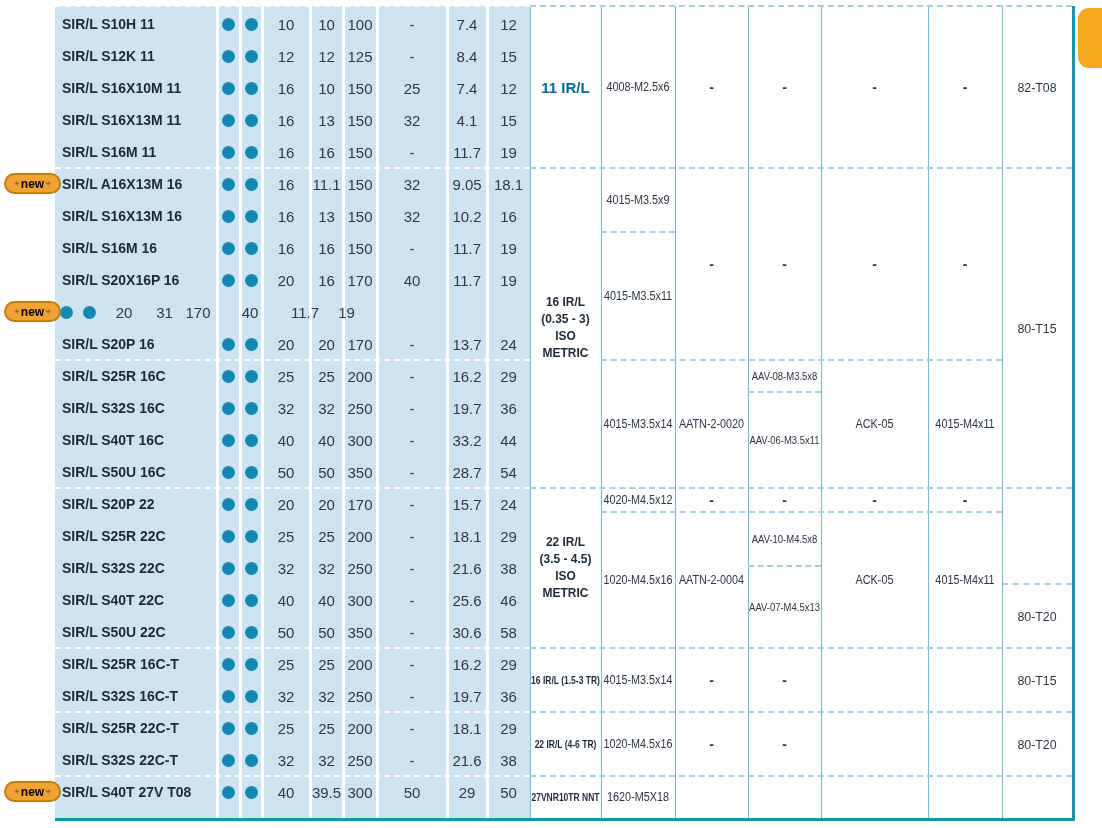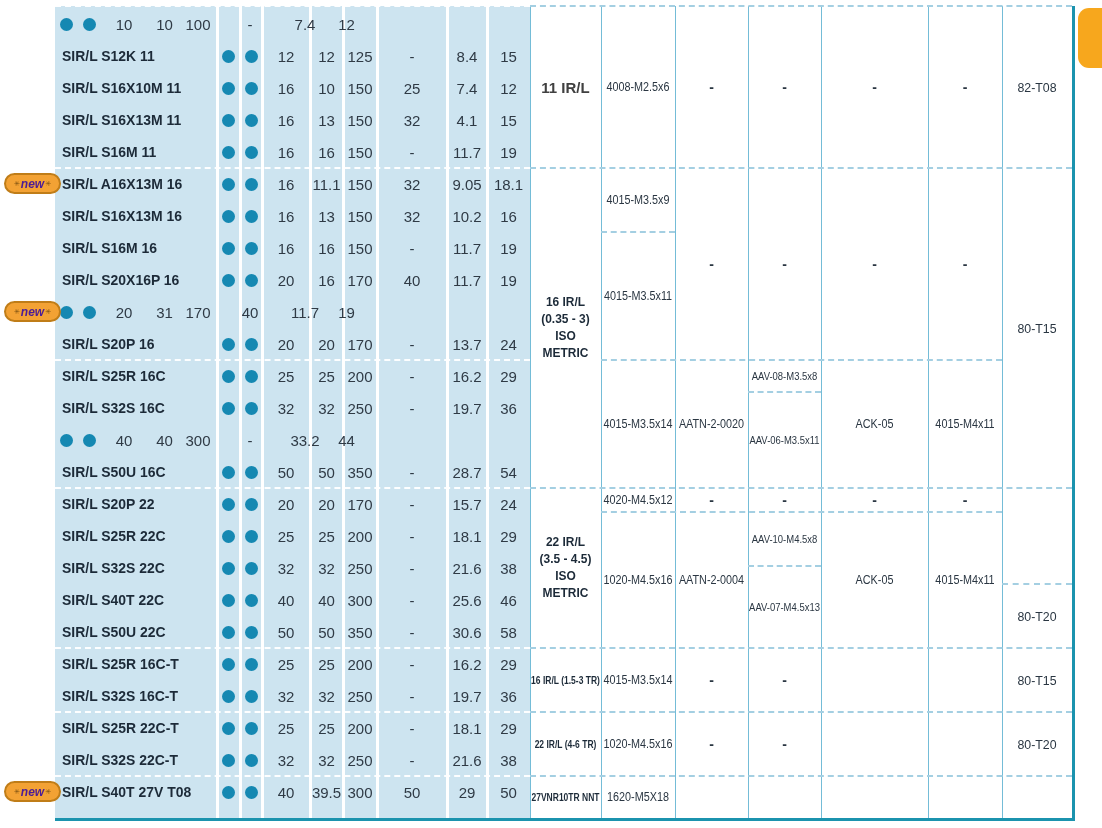--- a/index.html
+++ b/index.html
@@ -28,26 +28,26 @@
   .des-text{font-weight:700;font-size:15.5px;color:#1c2a38;white-space:nowrap;
             transform:scaleX(.9);transform-origin:left center;}
   .cdot1{width:23px;}.cdot2{width:22px;}
   .n1{width:48px;}.n2{width:33px;}.n3{width:34px;}.n4{width:70px;}.n5{width:40px;}.n6{width:43px;}
   .num{font-size:15px;color:#2f3a45;}
   .dot{width:13px;height:13px;border-radius:50%;background:#1588b2;}
   
   .badge{position:absolute;left:-51px;top:5px;width:57px;height:21px;background:#f3a234;
          border:2px solid #c07d18;border-radius:11px;box-sizing:border-box;
          display:flex;align-items:center;justify-content:center;gap:1px;z-index:7;}
-  .badge-lbl{font-weight:700;font-size:12px;color:#4c1d95;line-height:1;font-style:italic;}
+  .badge-lbl{font-weight:700;font-size:12px;color:#000000;line-height:1;}
   .star{font-size:7px;color:#7a4f10;line-height:1;}
   
   .mcell{position:absolute;display:flex;align-items:center;justify-content:center;
          text-align:center;color:#2a3642;z-index:4;}
-  .ins-one{font-weight:700;font-size:15px;color:#404040;}
+  .ins-one{font-weight:700;font-size:15px;color:#0369a1;}
   .multi{font-weight:700;font-size:13px;line-height:1.3;white-space:pre-line;
          transform:scaleX(.92);color:#1c2a38;}
   .small{font-weight:700;font-size:10px;white-space:nowrap;transform:scaleX(.85);color:#1c2a38;}
   .code{font-size:12px;white-space:nowrap;transform:scaleX(.9);}
   .code.sm{font-size:11px;transform:scaleX(.86);}
   .dashv{font-size:14px;font-weight:700;}
   .keylbl{font-size:13px;transform:scaleX(.95);}
 </style>
 </head>
 <body>
@@ -69,20 +69,23 @@
   <div class="vline" style="left:601px"></div>
   <div class="vline" style="left:675px"></div>
   <div class="vline" style="left:748px"></div>
   <div class="vline" style="left:821px"></div>
   <div class="vline" style="left:928px"></div>
   <div class="vline" style="left:1002px"></div>
 
   <div id="rows">
     <div class="row">
 
+      <div class="cell cdes">
+          <span class="des-text">SIR/L S10H 11</span>
+        </div>
       <div class="cell cdot1">
           <span class="dot"></span>
         </div>
       <div class="cell cdot2">
           <span class="dot"></span>
         </div>
       <div class="cell n1 num">10</div>
       <div class="cell n2 num">10</div>
       <div class="cell n3 num">100</div>
       <div class="cell n4 num">-</div>
@@ -318,20 +321,23 @@
       <div class="cell n1 num">32</div>
       <div class="cell n2 num">32</div>
       <div class="cell n3 num">250</div>
       <div class="cell n4 num">-</div>
       <div class="cell n5 num">19.7</div>
       <div class="cell n6 num">36</div>
     </div>
 
     <div class="row">
 
+      <div class="cell cdes">
+          <span class="des-text">SIR/L S40T 16C</span>
+        </div>
       <div class="cell cdot1">
           <span class="dot"></span>
         </div>
       <div class="cell cdot2">
           <span class="dot"></span>
         </div>
       <div class="cell n1 num">40</div>
       <div class="cell n2 num">40</div>
       <div class="cell n3 num">300</div>
       <div class="cell n4 num">-</div>

